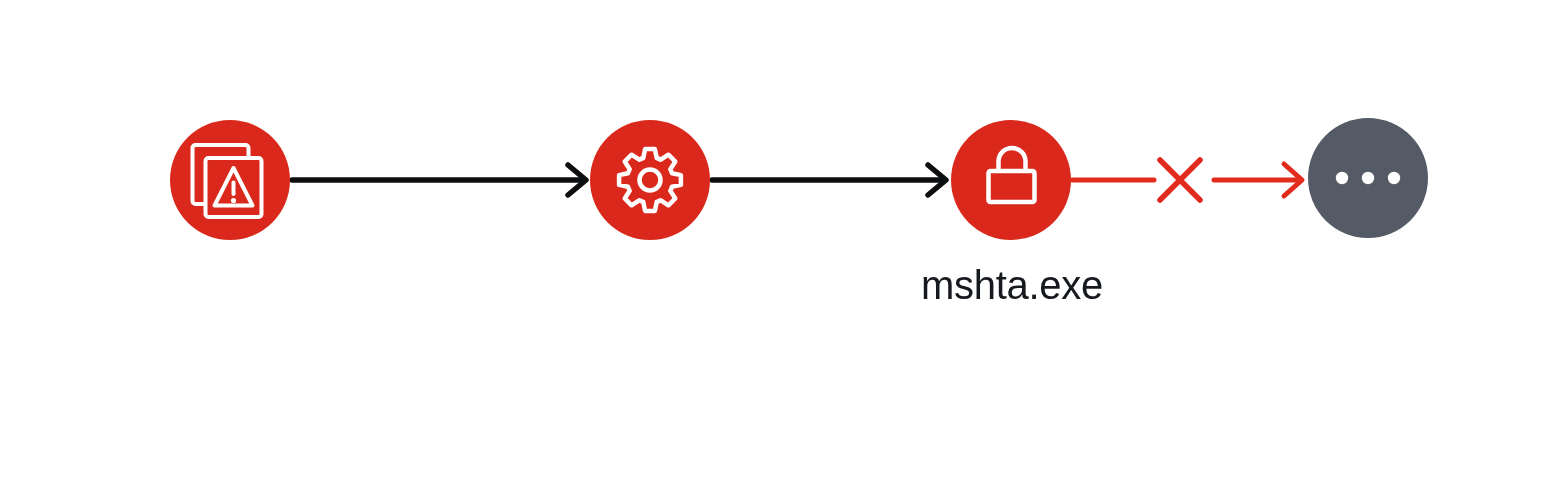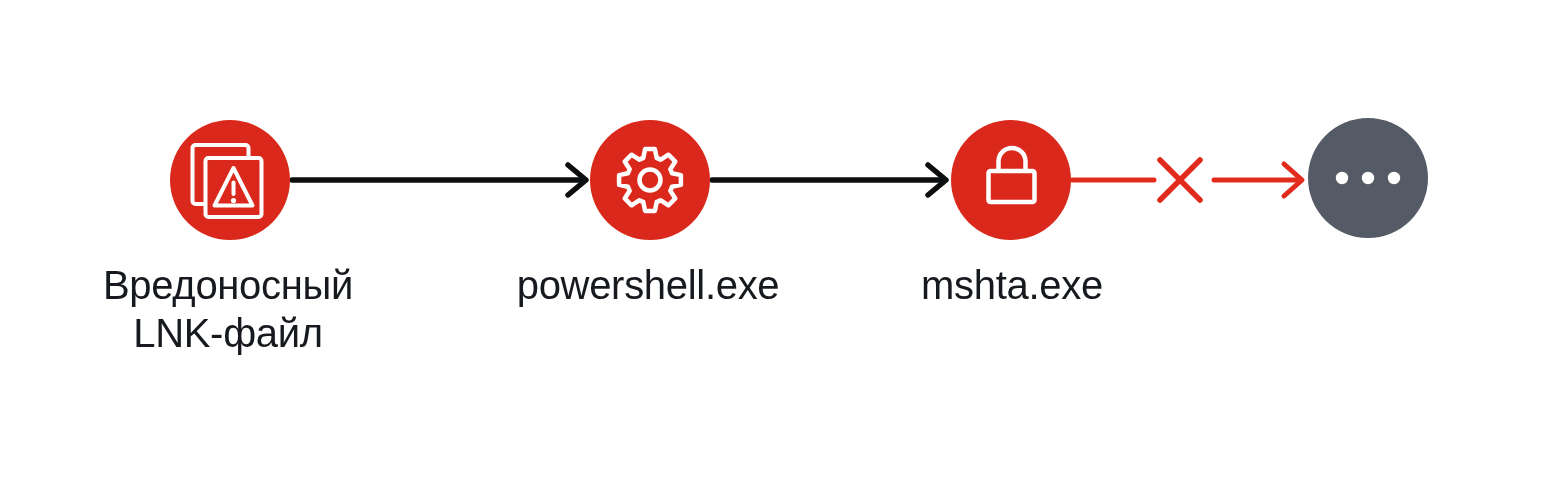--- a/index.html
+++ b/index.html
@@ -99,18 +99,15 @@
   </div>
 
   <div class="node gray" style="left:1308px; top:118px;">
     <svg width="120" height="120" viewBox="0 0 120 120">
       <circle class="icon-fill-white" cx="34" cy="60" r="6.2"></circle>
       <circle class="icon-fill-white" cx="60" cy="60" r="6.2"></circle>
       <circle class="icon-fill-white" cx="86" cy="60" r="6.2"></circle>
     </svg>
   </div>
 
-  <div class="node-label" style="left:228px;">Вредоносный
-LNK-файл</div>
-  <div class="node-label" style="left:648px;">powershell.exe</div>
   <div class="node-label" style="left:1012px;text-align:right;">mshta.exe</div>
 
 </div>
 
 </body></html>

